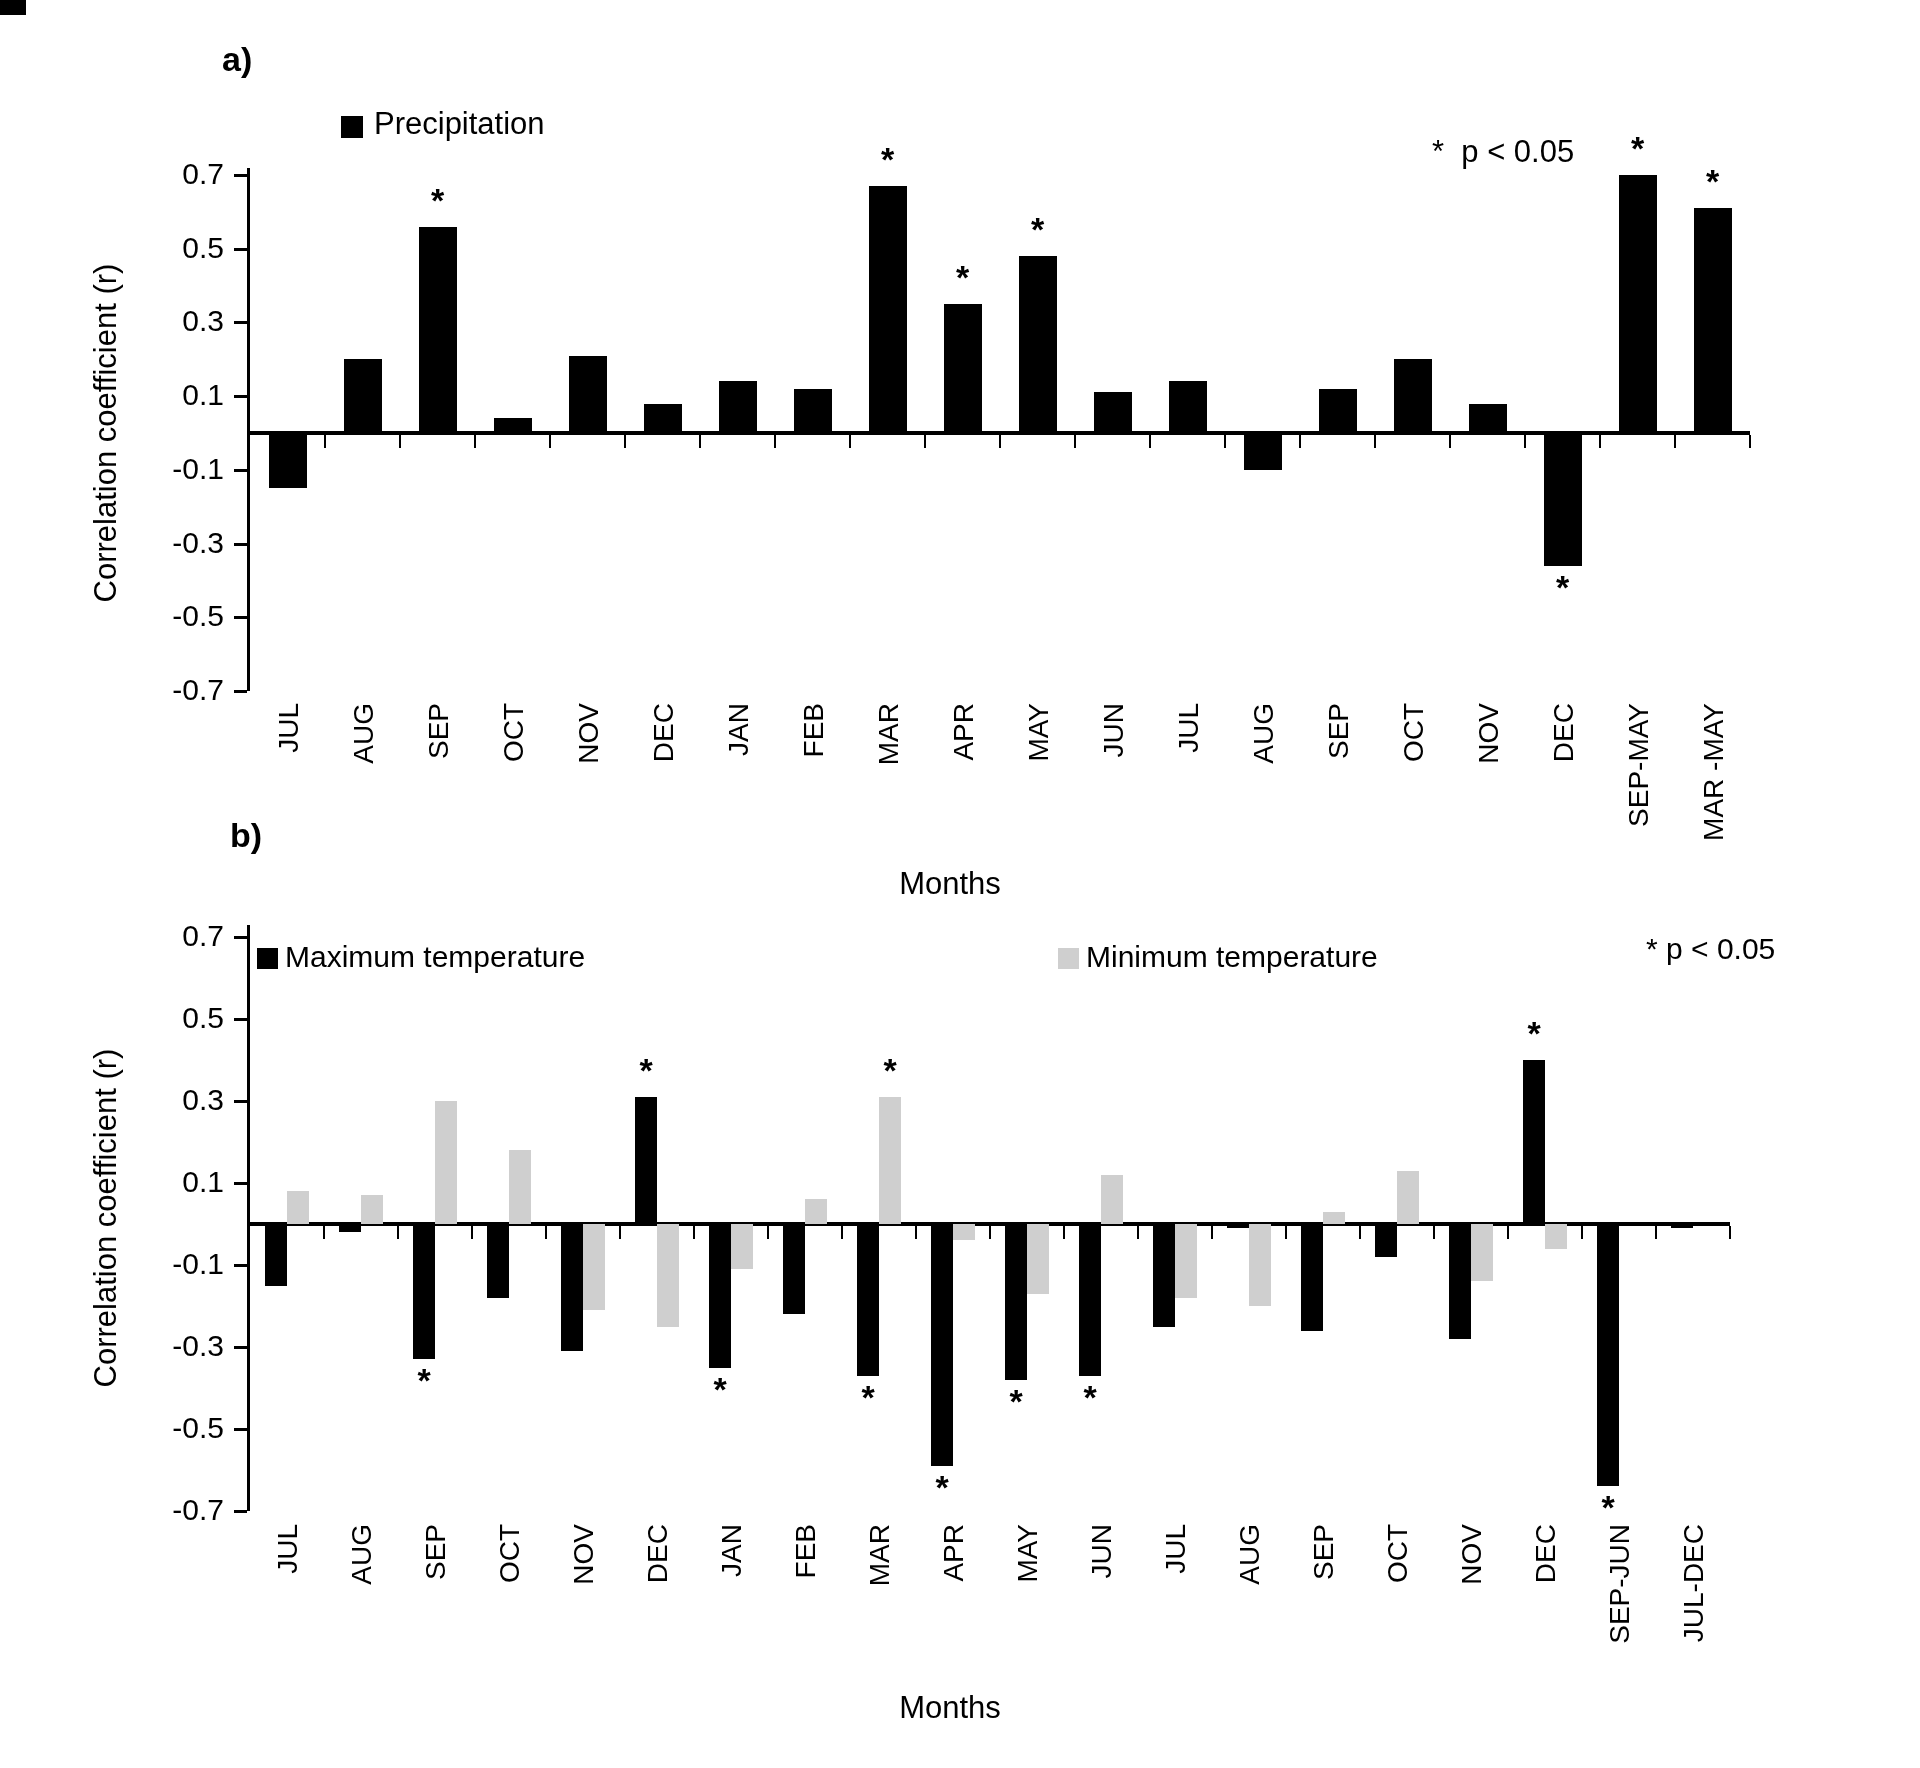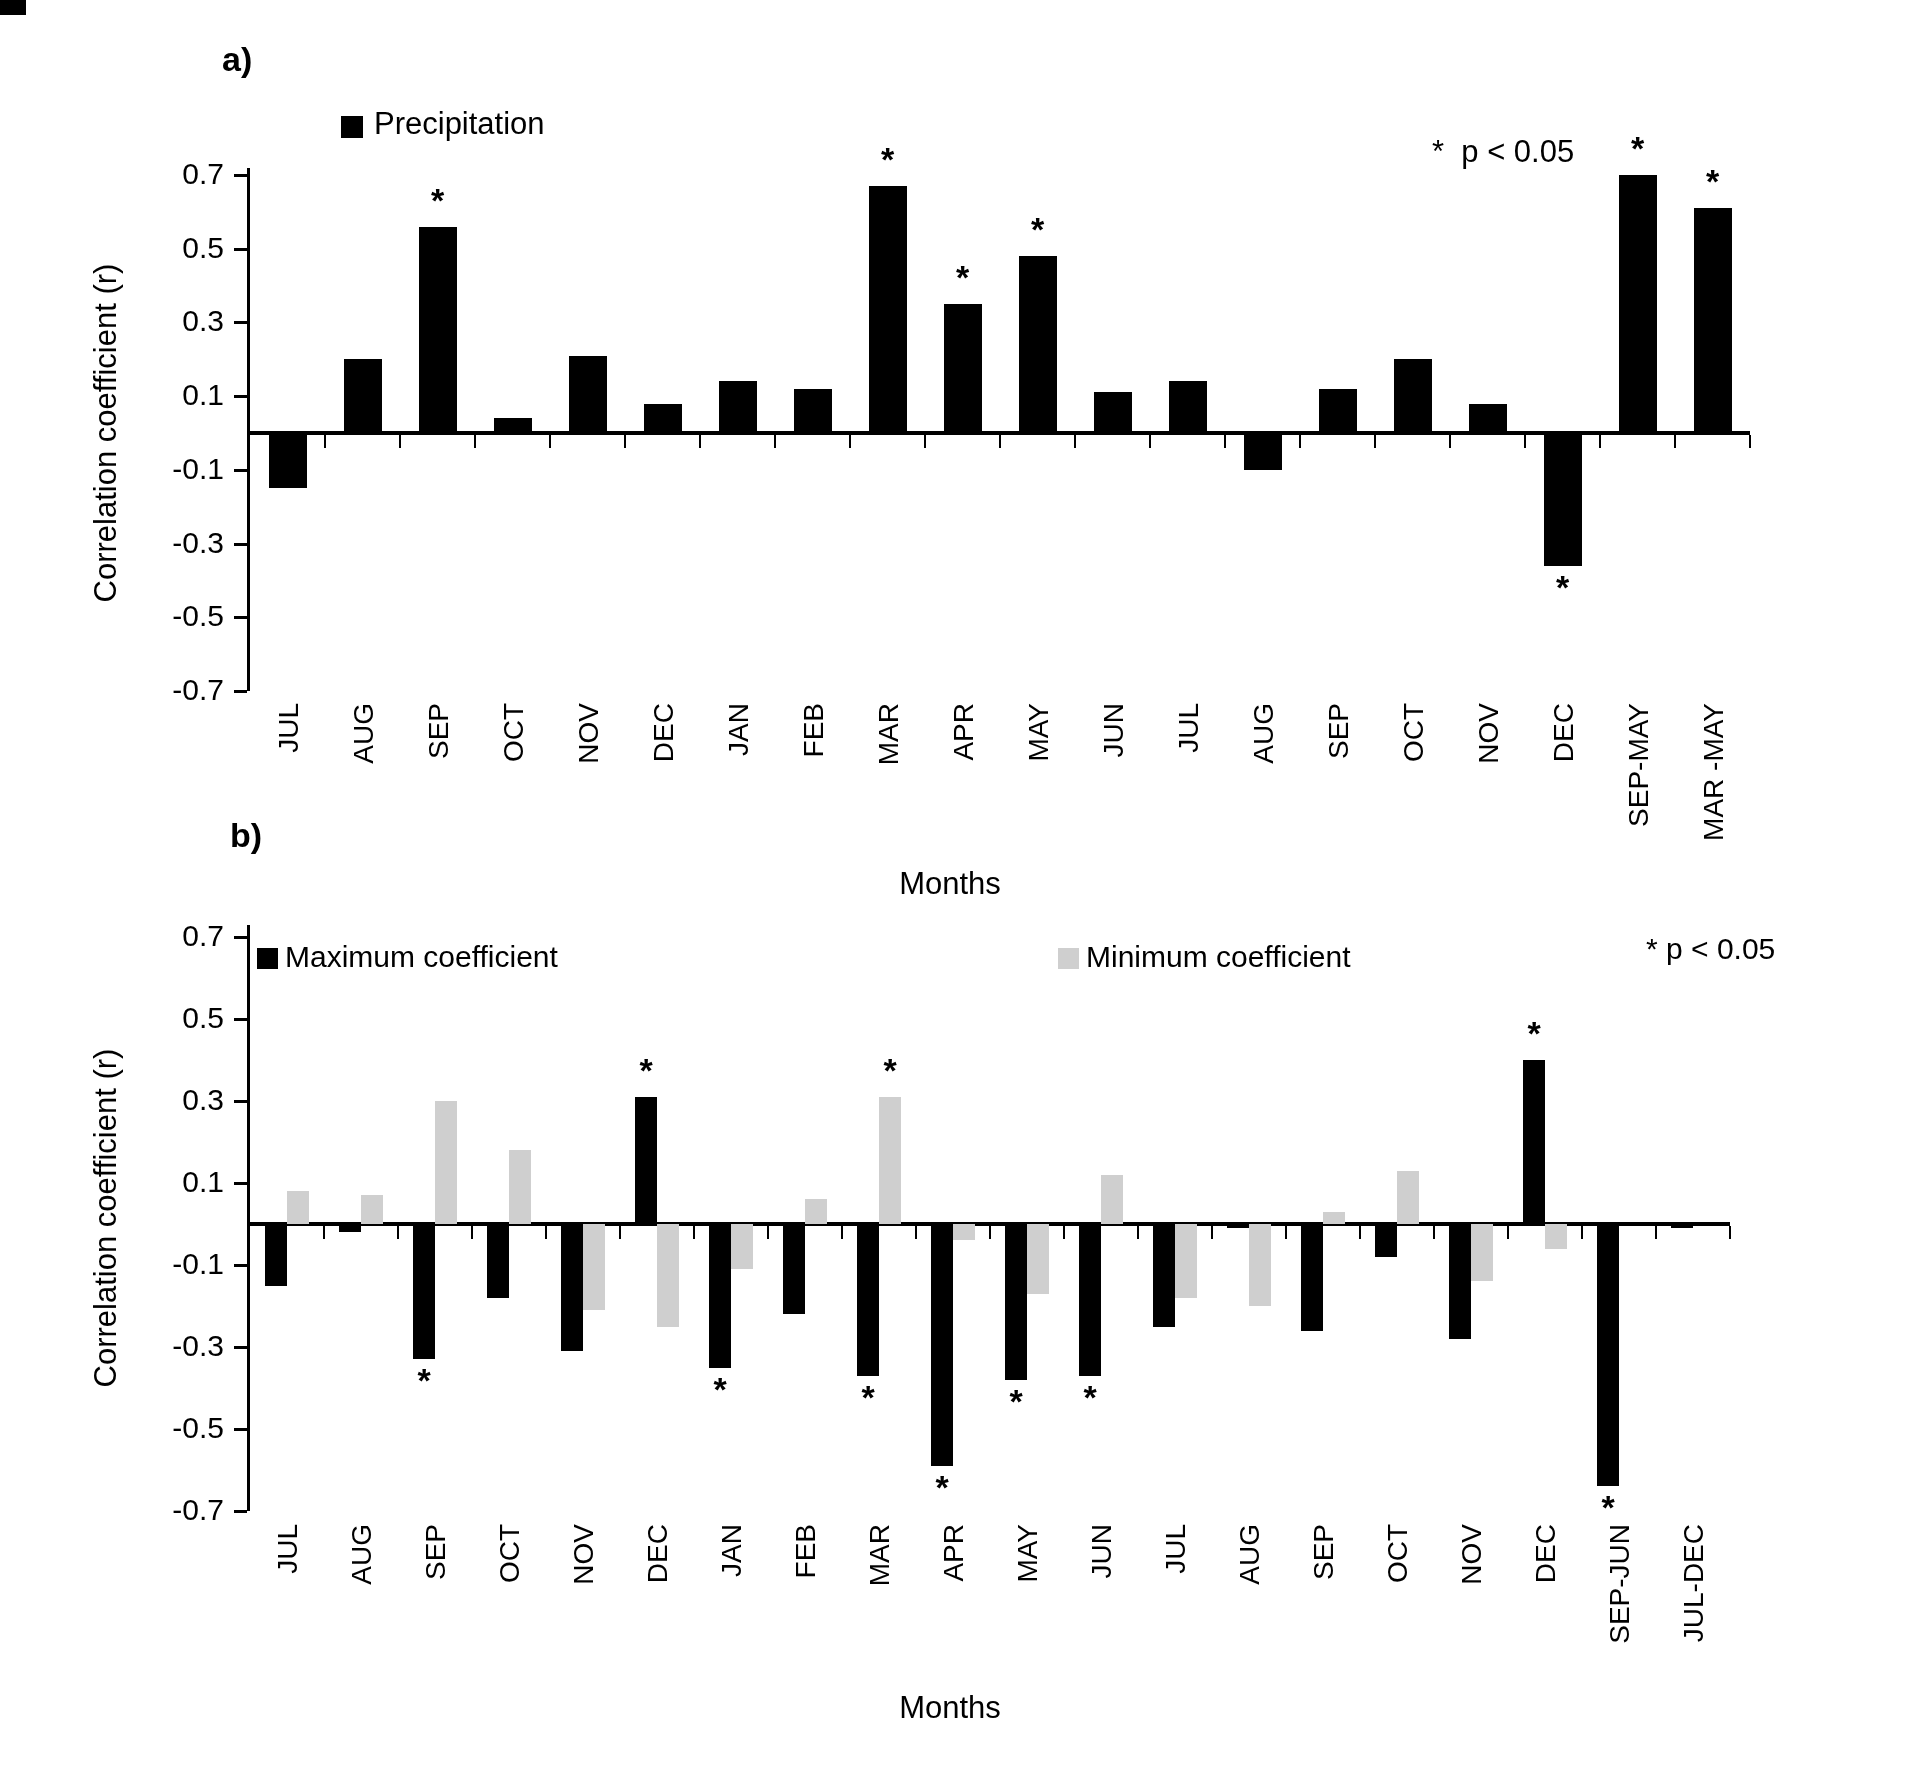--- a/index.html
+++ b/index.html
@@ -48,23 +48,23 @@
 
   <div class="panel-label pl-a">a)</div>
   <div class="legend-swatch sw-a" style="background-color: rgb(0, 0, 0);"></div>
   <div class="legend-text lt-a">Precipitation</div>
   <div class="signote sn-a">*  p &lt; 0.05</div>
   <div class="ytitle yt-a">Correlation coefficient (r)</div>
   <div class="xtitle xt-a">Months</div>
 
   <div class="panel-label pl-b">b)</div>
   <div class="legend-swatch sw-b1" style="background-color: rgb(0, 0, 0);"></div>
-  <div class="legend-text lt-b1">Maximum coefficient</div>
+  <div class="legend-text lt-b1">Maximum temperature</div>
   <div class="legend-swatch sw-b2" style="background-color: rgb(207, 207, 207);"></div>
-  <div class="legend-text lt-b2">Minimum coefficient</div>
+  <div class="legend-text lt-b2">Minimum temperature</div>
   <div class="signote sn-b">* p &lt; 0.05</div>
   <div class="ytitle yt-b">Correlation coefficient (r)</div>
   <div class="xtitle xt-b">Months</div>
 
   <div id="chart-layer">
       <div style="left: 247px; top: 168px; width: 3px; height: 523px; background: rgb(0, 0, 0);"></div>
       <div style="left: 234px; top: 173.98px; width: 13px; height: 3px; background: rgb(0, 0, 0);"></div>
       <div class="y-tick-label" style="left: 130px; top: 155.98px; width: 94px;">0.7</div>
       <div style="left: 234px; top: 247.7px; width: 13px; height: 3px; background: rgb(0, 0, 0);"></div>
       <div class="y-tick-label" style="left: 130px; top: 229.7px; width: 94px;">0.5</div>

